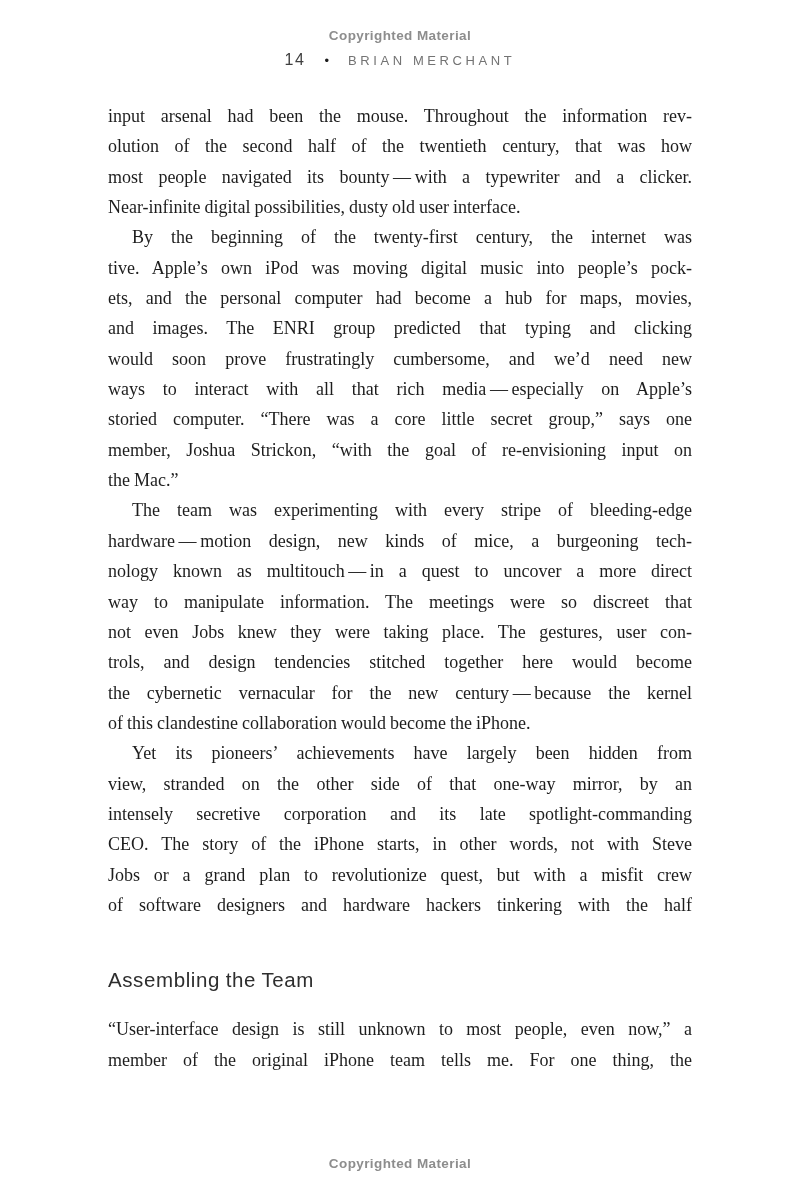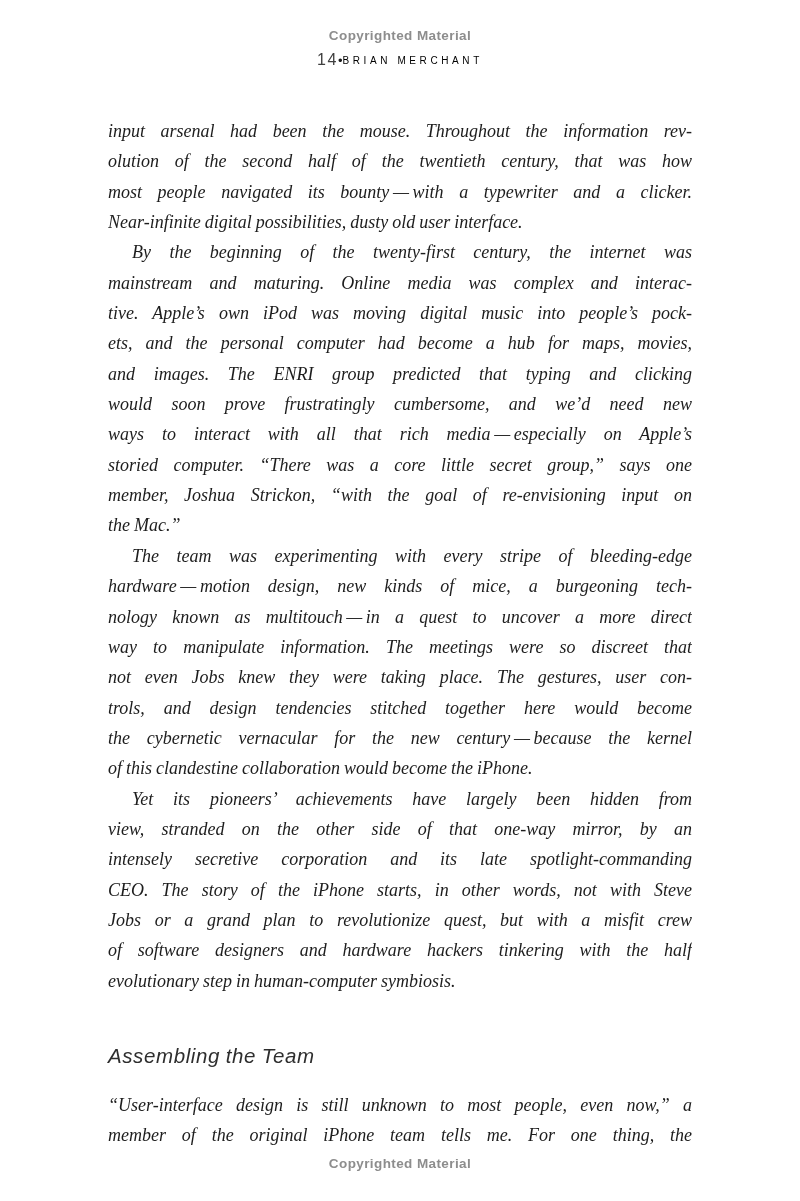--- a/index.html
+++ b/index.html
@@ -34,49 +34,49 @@
   .copyright-bottom { top: 1156px; }
 
   .running-head {
     position: absolute;
     top: 51px;
     left: 0;
     width: 800px;
     display: flex;
     justify-content: center;
     align-items: center;
+    gap: 19px;
     font-family: "Liberation Sans", sans-serif;
     color: #3f3f3f;
   }
   .running-head .page-number {
     font-size: 16px;
     font-weight: 400;
     letter-spacing: 1.5px;
   }
   .running-head .bullet {
     font-size: 13px;
     color: #1c1c1c;
     line-height: 1;
   }
   .running-head .author {
-    font-size: 10px;
+    font-size: 13px;
     font-weight: 400;
     letter-spacing: 3.6px;
-    color: #000000;
+    color: #737373;
   }
 
   .body-text {
     position: absolute;
-    top: 116px;
+    top: 101px;
     left: 108px;
     width: 584px;
     color: #1d1d1d;
     font-size: 18px;
     word-spacing: -0.5px;
-    font-style: italic;
   }
   .paragraph { margin: 0; }
   .line {
     text-align: justify;
     text-align-last: justify;
     line-height: 30.35px;
     max-height: 30.35px;
     overflow: hidden;
   }
   .line.last { text-align-last: left; }
@@ -108,21 +108,20 @@
 
   <main class="body-text">
       <div class="paragraph">
         <div class="line">input arsenal had been the mouse. Throughout the information rev-</div>
         <div class="line">olution of the second half of the twentieth century, that was how</div>
         <div class="line">most people navigated its bounty — with a typewriter and a clicker.</div>
         <div class="line last">Near-infinite digital possibilities, dusty old user interface.</div>
       </div>
       <div class="paragraph">
         <div class="line indent">By the beginning of the twenty-first century, the internet was</div>
-        <div class="line">mainstream and maturing. Online media was complex and interac-</div>
         <div class="line">tive. Apple’s own iPod was moving digital music into people’s pock-</div>
         <div class="line">ets, and the personal computer had become a hub for maps, movies,</div>
         <div class="line">and images. The ENRI group predicted that typing and clicking</div>
         <div class="line">would soon prove frustratingly cumbersome, and we’d need new</div>
         <div class="line">ways to interact with all that rich media — especially on Apple’s</div>
         <div class="line">storied computer. “There was a core little secret group,” says one</div>
         <div class="line">member, Joshua Strickon, “with the goal of re-envisioning input on</div>
         <div class="line last">the Mac.”</div>
       </div>
       <div class="paragraph">
@@ -135,21 +134,20 @@
         <div class="line">the cybernetic vernacular for the new century — because the kernel</div>
         <div class="line last">of this clandestine collaboration would become the iPhone.</div>
       </div>
       <div class="paragraph">
         <div class="line indent">Yet its pioneers’ achievements have largely been hidden from</div>
         <div class="line">view, stranded on the other side of that one-way mirror, by an</div>
         <div class="line">intensely secretive corporation and its late spotlight-commanding</div>
         <div class="line">CEO. The story of the iPhone starts, in other words, not with Steve</div>
         <div class="line">Jobs or a grand plan to revolutionize quest, but with a misfit crew</div>
         <div class="line">of software designers and hardware hackers tinkering with the half</div>
-        <div class="line last">evolutionary step in human-computer symbiosis.</div>
       </div>
       <h2 class="section-heading">Assembling the Team</h2>
       <div class="paragraph">
         <div class="line">“User-interface design is still unknown to most people, even now,” a</div>
         <div class="line">member of the original iPhone team tells me. For one thing, the</div>
       </div>
     </main>
 
   <div class="copyright-banner copyright-bottom">Copyrighted Material</div>
 

